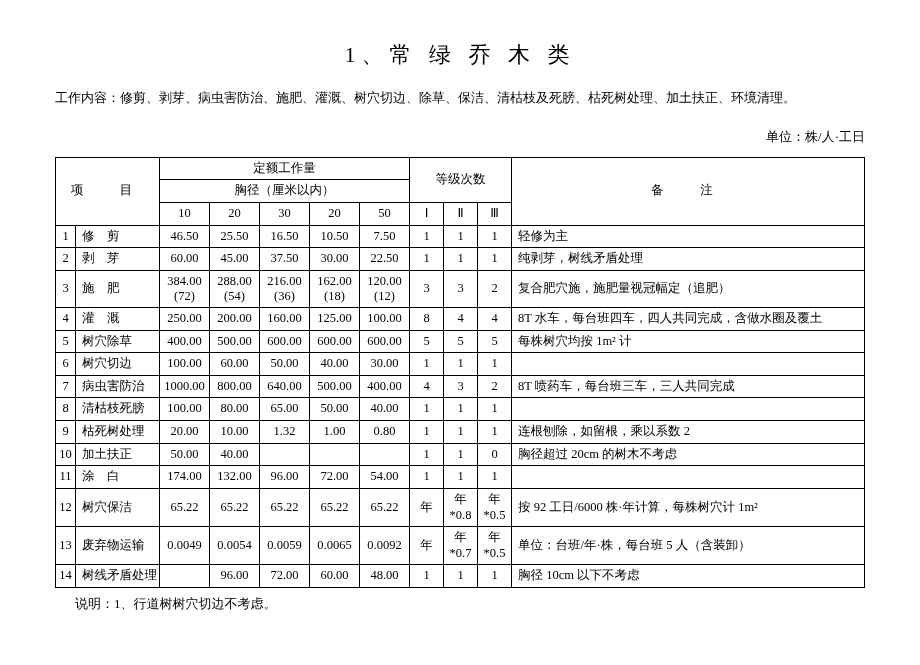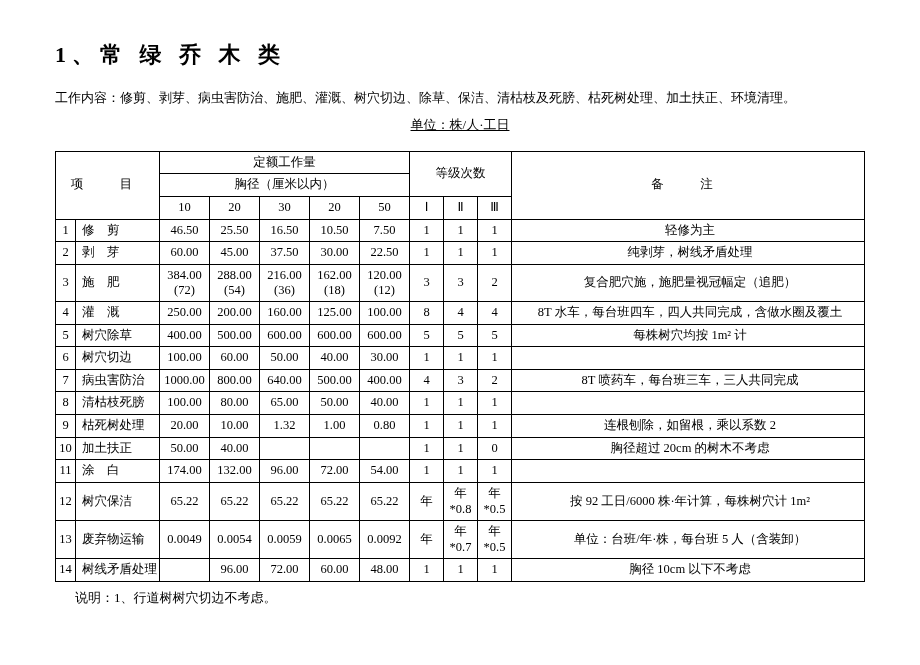--- a/index.html
+++ b/index.html
@@ -6,55 +6,55 @@
     body {
       font-family: "SimSun", "宋体", serif;
       background: #fff;
       width: 920px;
       height: 665px;
       padding: 40px 55px 20px 55px;
       font-size: 13px;
       color: #000;
     }
     .title {
+      text-align: center;
       font-size: 22px;
-      font-weight: bold;
+      font-weight: normal;
       letter-spacing: 6px;
       margin-bottom: 18px;
     }
     .intro {
       font-size: 13px;
-      margin-bottom: 7px;
+      margin-bottom: 19px;
       line-height: 1.6;
     }
     .unit {
-      text-align: center;
-      font-size: 13px;
-      margin-bottom: 17px;
-      text-decoration: underline;
+      text-align: right;
+      font-size: 13px;
+      margin-bottom: 11px;
     }
     table {
       border-collapse: collapse;
       width: 100%;
       table-layout: fixed;
     }
     th, td {
       border: 1px solid #000;
       text-align: center;
       vertical-align: middle;
       padding: 3px 2px;
       font-size: 12.5px;
       line-height: 1.25;
       font-weight: normal;
     }
     .col-idx { width: 20px; }
     .col-name { width: 84px; text-align: left; padding-left: 6px; }
     .col-w { width: 50px; }
     .col-g { width: 34px; }
-    .col-note { text-align: center; padding-left: 6px; }
+    .col-note { text-align: left; padding-left: 6px; }
     .proj-head { letter-spacing: 12px; }
     .note-head { letter-spacing: 12px; text-align: center; }
     .notes {
       margin-top: 4px;
       font-size: 13px;
       line-height: 1.9;
       padding-left: 20px;
     }
     .notes div { white-space: pre; }
     .sub { text-align: left; padding-left: 6px; }

